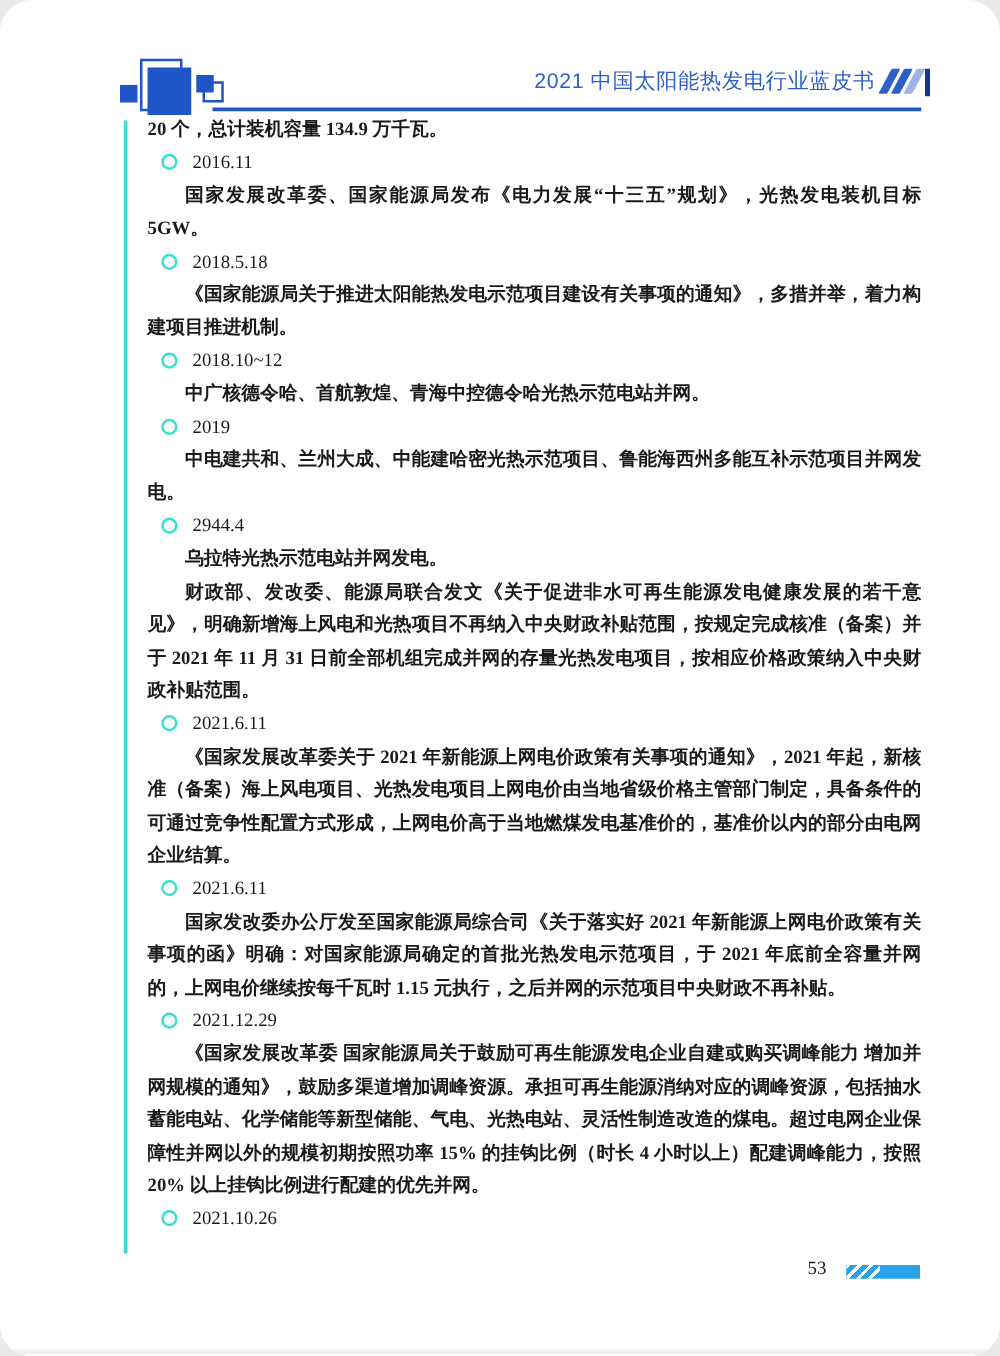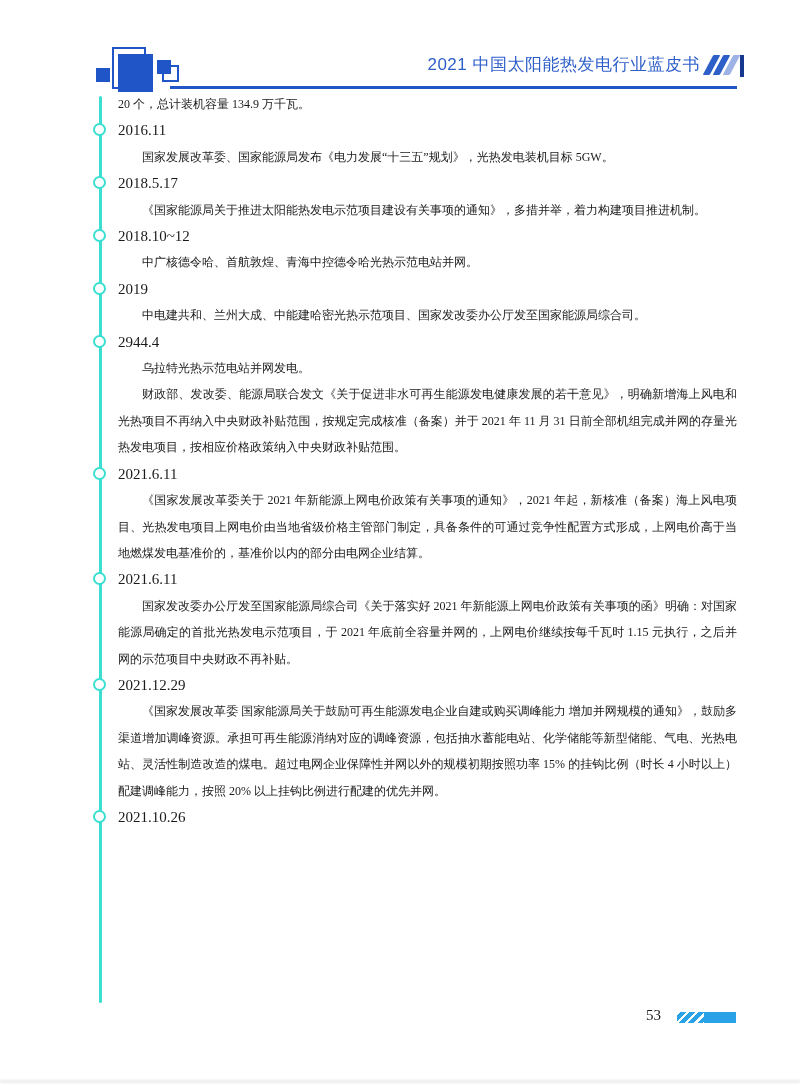--- a/index.html
+++ b/index.html
@@ -1,20 +1,21 @@
 <!DOCTYPE html>
 <html><head>
 <meta charset="utf-8">
 <style>
   html,body { margin:0; padding:0; background:#e9e9e9; }
   .page {
     position:relative; width:800px; height:1085px; margin:0 auto;
     background:#ffffff; overflow:hidden;
     font-family:"Liberation Serif","DejaVu Serif",serif;
     color:#1a1a1a;
+    border-radius:25px;
   }
 
   
   .logo-outline-big   { position:absolute; left:112px; top:47px;  width:30px; height:38px; border:2px solid #2055c8; background:#ffffff; }
   .logo-square-big    { position:absolute; left:118px; top:54px;  width:35px; height:38px; background:#2055c8; }
   .logo-square-sleft  { position:absolute; left:96px;  top:68px;  width:14px; height:14px; background:#2055c8; }
   .logo-outline-sright{ position:absolute; left:162px; top:65px;  width:13px; height:13px; border:2px solid #2055c8; background:#ffffff; }
   .logo-square-sright { position:absolute; left:157px; top:60px;  width:14px; height:14px; background:#2055c8; }
   .header-rule { position:absolute; left:170px; top:86px; width:567px; height:3px; background:#2055c8; }
   .header-title {
@@ -24,23 +25,23 @@
   }
   .header-slashes { position:absolute; left:708px; top:55px; display:flex; align-items:flex-start; }
   .header-slashes .sl { display:inline-block; width:7px; height:20px; margin-right:3px; transform:skewX(-28deg); border-radius:1px; }
   .sl1,.sl2 { background:#2e5fc9; }
   .sl3 { background:#9db3e6; }
   .header-slashes .bar { display:inline-block; width:4px; height:22px; margin-left:2px; background:#16398f; }
 
   
   .rail { position:absolute; left:99px; top:96px; width:3px; height:907px; background:#3adfd2; border-radius:2px; }
   .content { position:absolute; left:118px; top:91px; width:619px; }
-  .content p { margin:0; font-size:12px; line-height:26.4px; text-align:justify; }
+  .content p { margin:0; font-size:15px; line-height:26.4px; text-align:justify;font-weight:bold; }
   .content p.para { text-indent:2em; }
-  .date-row { position:relative; font-size:15px; line-height:26.4px; }
+  .date-row { position:relative; font-size:15px; line-height:26.4px;margin-left:36px; }
   .marker {
     position:absolute; left:-25px; top:6px; width:9px; height:9px;
     border:2.5px solid #3adfd2; border-radius:50%; background:#ffffff;
   }
 
   
   .page-number { position:absolute; left:646px; top:1007px; width:26px; text-align:left; font-size:15px; }
   .footer-bar { position:absolute; left:677px; top:1012px; width:59px; height:11px; background:#29a2e8; overflow:hidden; }
   .footer-bar .hatch {
     position:absolute; left:0; top:0; width:27px; height:100%;
@@ -79,39 +80,39 @@
       <div class="date-row">
         <span class="marker"></span>
         <span>2016.11</span>
       </div>
       <p class="para">国家发展改革委、国家能源局发布《电力发展“十三五”规划》，光热发电装机目标 5GW。</p>
     </section>
 
     <section>
       <div class="date-row">
         <span class="marker"></span>
-        <span>2018.5.17</span>
+        <span>2018.5.18</span>
       </div>
       <p class="para">《国家能源局关于推进太阳能热发电示范项目建设有关事项的通知》，多措并举，着力构建项目推进机制。</p>
     </section>
 
     <section>
       <div class="date-row">
         <span class="marker"></span>
         <span>2018.10~12</span>
       </div>
       <p class="para">中广核德令哈、首航敦煌、青海中控德令哈光热示范电站并网。</p>
     </section>
 
     <section>
       <div class="date-row">
         <span class="marker"></span>
         <span>2019</span>
       </div>
-      <p class="para">中电建共和、兰州大成、中能建哈密光热示范项目、国家发改委办公厅发至国家能源局综合司。</p>
+      <p class="para">中电建共和、兰州大成、中能建哈密光热示范项目、鲁能海西州多能互补示范项目并网发电。</p>
     </section>
 
     <section>
       <div class="date-row">
         <span class="marker"></span>
         <span>2944.4</span>
       </div>
       <p class="para">乌拉特光热示范电站并网发电。</p>
       <p class="para">财政部、发改委、能源局联合发文《关于促进非水可再生能源发电健康发展的若干意见》，明确新增海上风电和光热项目不再纳入中央财政补贴范围，按规定完成核准（备案）并于 2021 年 11 月 31 日前全部机组完成并网的存量光热发电项目，按相应价格政策纳入中央财政补贴范围。</p>
     </section>

